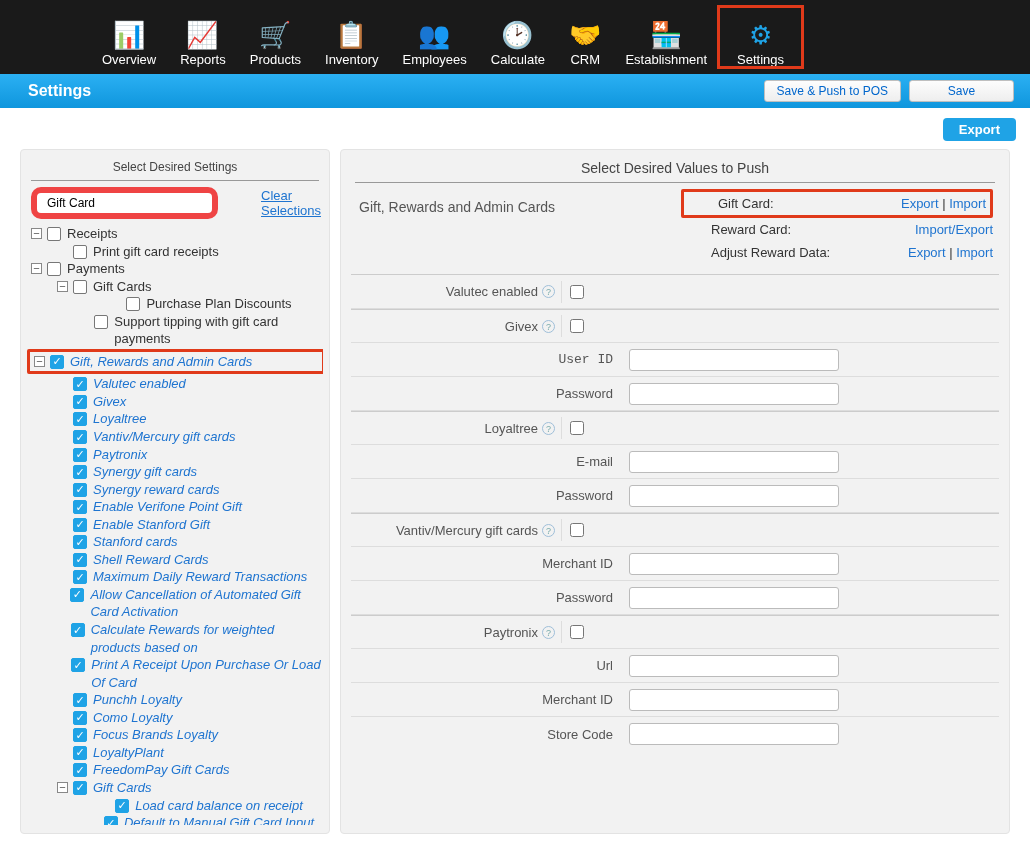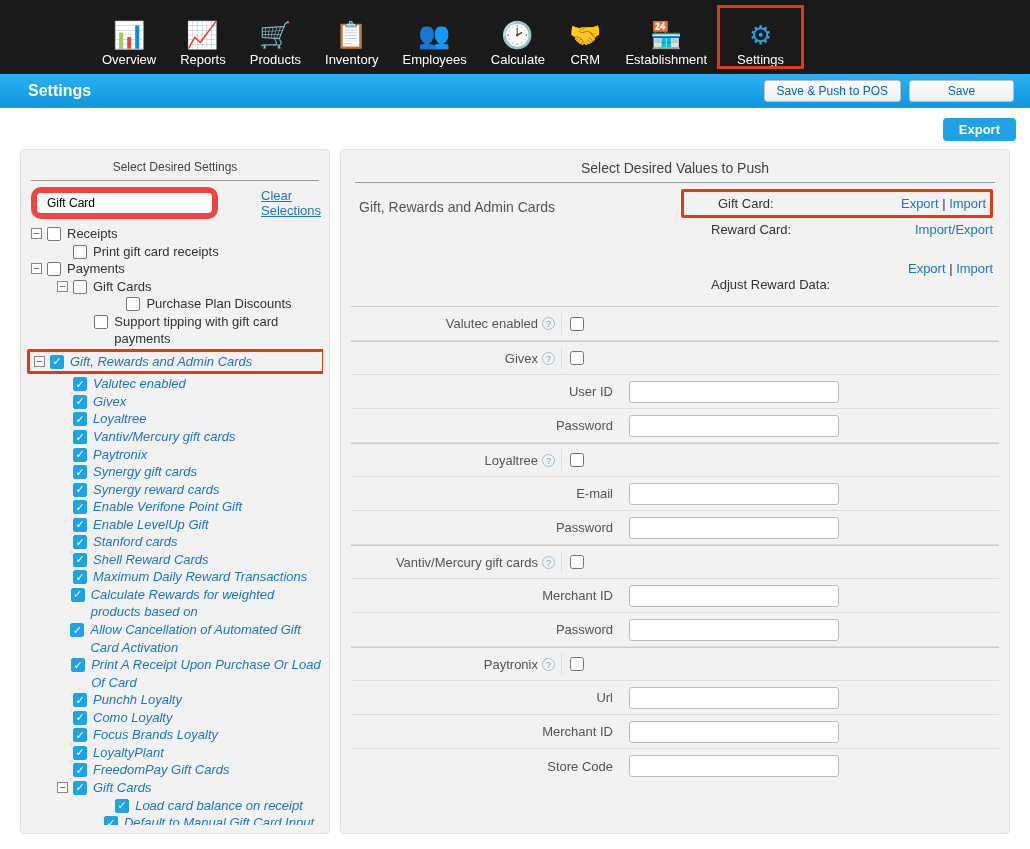--- a/index.html
+++ b/index.html
@@ -187,46 +187,46 @@
           <span class="tree-label hl">Synergy reward cards</span>
         </div>
       <div class="row ind1">
           <span class="spacer-toggle"></span>
           <span class="chk sel"></span>
           <span class="tree-label hl">Enable Verifone Point Gift</span>
         </div>
       <div class="row ind1">
           <span class="spacer-toggle"></span>
           <span class="chk sel"></span>
-          <span class="tree-label hl">Enable LevelUp Gift</span>
+          <span class="tree-label hl">Enable Stanford Gift</span>
         </div>
       <div class="row ind1">
           <span class="spacer-toggle"></span>
           <span class="chk sel"></span>
           <span class="tree-label hl">Stanford cards</span>
         </div>
       <div class="row ind1">
           <span class="spacer-toggle"></span>
           <span class="chk sel"></span>
           <span class="tree-label hl">Shell Reward Cards</span>
         </div>
       <div class="row ind1">
           <span class="spacer-toggle"></span>
           <span class="chk sel"></span>
           <span class="tree-label hl">Maximum Daily Reward Transactions</span>
         </div>
       <div class="row ind1">
           <span class="spacer-toggle"></span>
           <span class="chk sel"></span>
+          <span class="tree-label hl">Allow Cancellation of Automated Gift Card Activation</span>
+        </div>
+      <div class="row ind1">
+          <span class="spacer-toggle"></span>
+          <span class="chk sel"></span>
           <span class="tree-label hl">Calculate Rewards for weighted products based on</span>
-        </div>
-      <div class="row ind1">
-          <span class="spacer-toggle"></span>
-          <span class="chk sel"></span>
-          <span class="tree-label hl">Allow Cancellation of Automated Gift Card Activation</span>
         </div>
       <div class="row ind1">
           <span class="spacer-toggle"></span>
           <span class="chk sel"></span>
           <span class="tree-label hl">Print A Receipt Upon Purchase Or Load Of Card</span>
         </div>
       <div class="row ind1">
           <span class="spacer-toggle"></span>
           <span class="chk sel"></span>
           <span class="tree-label hl">Punchh Loyalty</span>
@@ -277,21 +277,21 @@
       <div class="toplinks" style="flex:1;">
         <div class="row2 hl-row">
           <span class="lbl" style="width:auto;padding-left:30px;flex:1;">Gift Card:</span>
           <span class="links"><a>Export</a><span> | </span><a>Import</a></span>
         </div>
         <div class="row2">
           <span class="lbl" style="width:auto;padding-left:30px;flex:1;">Reward Card:</span>
           <span class="links"><a>Import/Export</a></span>
         </div>
         <div class="row2">
-          <span class="lbl" style="width:auto;padding-left:30px;flex:1;margin-top:32px;">Adjust Reward Data:</span>
+          <span class="lbl" style="width:auto;padding-left:30px;flex:1;">Adjust Reward Data:</span>
           <span class="links"><a>Export</a><span> | </span><a>Import</a></span>
         </div>
       </div>
     </div>
 
     <div class="form-area">
       <div class="form-row">
           <div class="flabel">
             <span>Valutec enabled</span>
             <span class="help">?</span>
@@ -304,21 +304,21 @@
       <div class="form-row group-first">
           <div class="flabel">
             <span>Givex</span>
             <span class="help">?</span>
           </div>
           <div class="fval">
             <input type="checkbox" class="plain-chk" style="">
           </div>
         </div>
       <div class="form-row sub-indent">
-          <div class="flabel" style="width:270px;">
+          <div class="flabel" style="width:270px;font-family:Liberation Mono, monospace;">
             <span>User ID</span>
           </div>
           <div class="fval" style="border-left:none;">
             <input type="text" style="">
           </div>
         </div>
       <div class="form-row sub-indent">
           <div class="flabel" style="width:270px;">
             <span>Password</span>
           </div>

